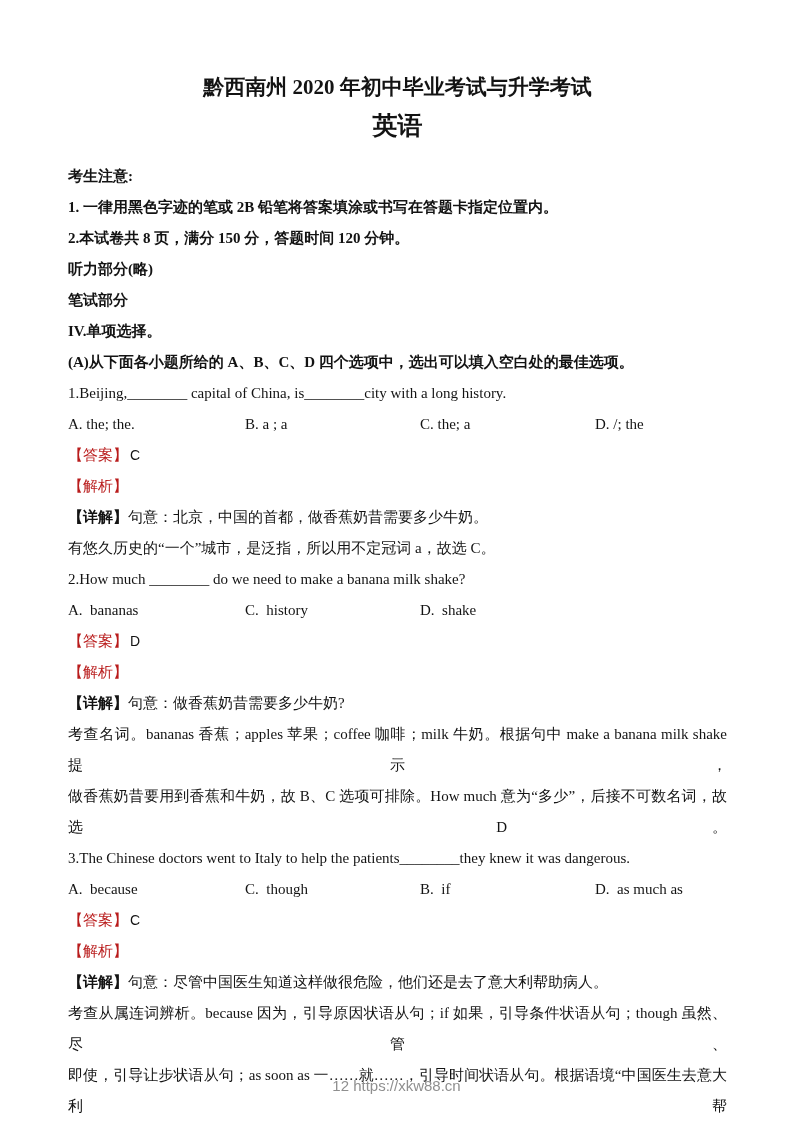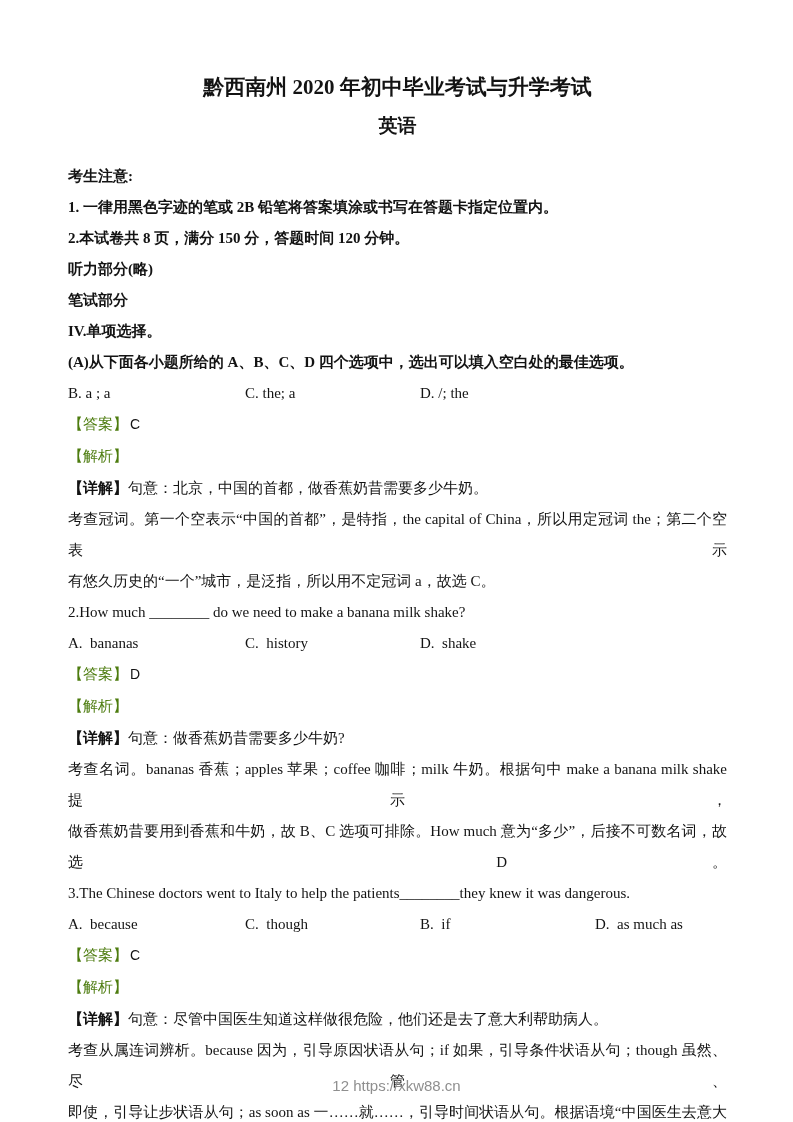--- a/index.html
+++ b/index.html
@@ -17,21 +17,21 @@
   }
   .title {
     text-align: center;
     font-size: 21px;
     font-weight: bold;
     line-height: 28px;
     margin: 0;
   }
   .subtitle {
     text-align: center;
-    font-size: 19px;
+    font-size: 25px;
     font-weight: bold;
     line-height: 22px;
     margin: 14px 0 0 0;
   }
   .body { margin-top: 24px; }
   .line {
     font-size: 15px;
     line-height: 31px;
     white-space: nowrap;
   }
@@ -41,21 +41,21 @@
     text-align: justify;
     text-align-last: justify;
   }
   .opts {
     display: grid;
     grid-template-columns: 177px 175px 175px 1fr;
     font-size: 15px;
     line-height: 31px;
   }
   .opt { white-space: pre; }
-  .tag { color: #4d7c0f; font-family: Liberation Mono, monospace; }
+  .tag { color: #b91c1c; }
   .ans-letter {
     font-family: "Liberation Sans", sans-serif;
     font-size: 14px;
     padding-left: 2px;
   }
   .detail-label { font-weight: bold; }
   .footer {
     position: absolute;
     left: 0;
     right: 0;
@@ -77,35 +77,36 @@
   <div class="body">
 
     <div class="line bold">考生注意:</div>
     <div class="line bold">1. 一律用黑色字迹的笔或 2B 铅笔将答案填涂或书写在答题卡指定位置内。</div>
     <div class="line bold">2.本试卷共 8 页，满分 150 分，答题时间 120 分钟。</div>
     <div class="line bold">听力部分(略)</div>
     <div class="line bold">笔试部分</div>
     <div class="line bold">IV.单项选择。</div>
     <div class="line bold">(A)从下面各小题所给的 A、B、C、D 四个选项中，选出可以填入空白处的最佳选项。</div>
 
+    <div class="line">1.Beijing,________ capital of China, is________city with a long history.</div>
     <div class="opts">
+      <span class="opt">A. the; the.</span>
       <span class="opt">B. a ; a</span>
       <span class="opt">C. the; a</span>
       <span class="opt">D. /; the</span>
     </div>
     <div class="line">
       <span class="tag">【答案】</span><span class="ans-letter">C</span>
     </div>
     <div class="line">
       <span class="tag">【解析】</span>
     </div>
     <div class="line">
       <span class="detail-label">【详解】</span><span>句意：北京，中国的首都，做香蕉奶昔需要多少牛奶。</span>
     </div>
-    <div class="line justify">考查冠词。第一个空表示“中国的首都”，是特指，the capital of China，所以用定冠词 the；第二个空表示</div>
     <div class="line">有悠久历史的“一个”城市，是泛指，所以用不定冠词 a，故选 C。</div>
 
     <div class="line">2.How much ________ do we need to make a banana milk shake?</div>
     <div class="opts">
       <span class="opt">A.  bananas</span>
       <span class="opt">C.  history</span>
       <span class="opt">D.  shake</span>
     </div>
     <div class="line">
       <span class="tag">【答案】</span><span class="ans-letter">D</span>

